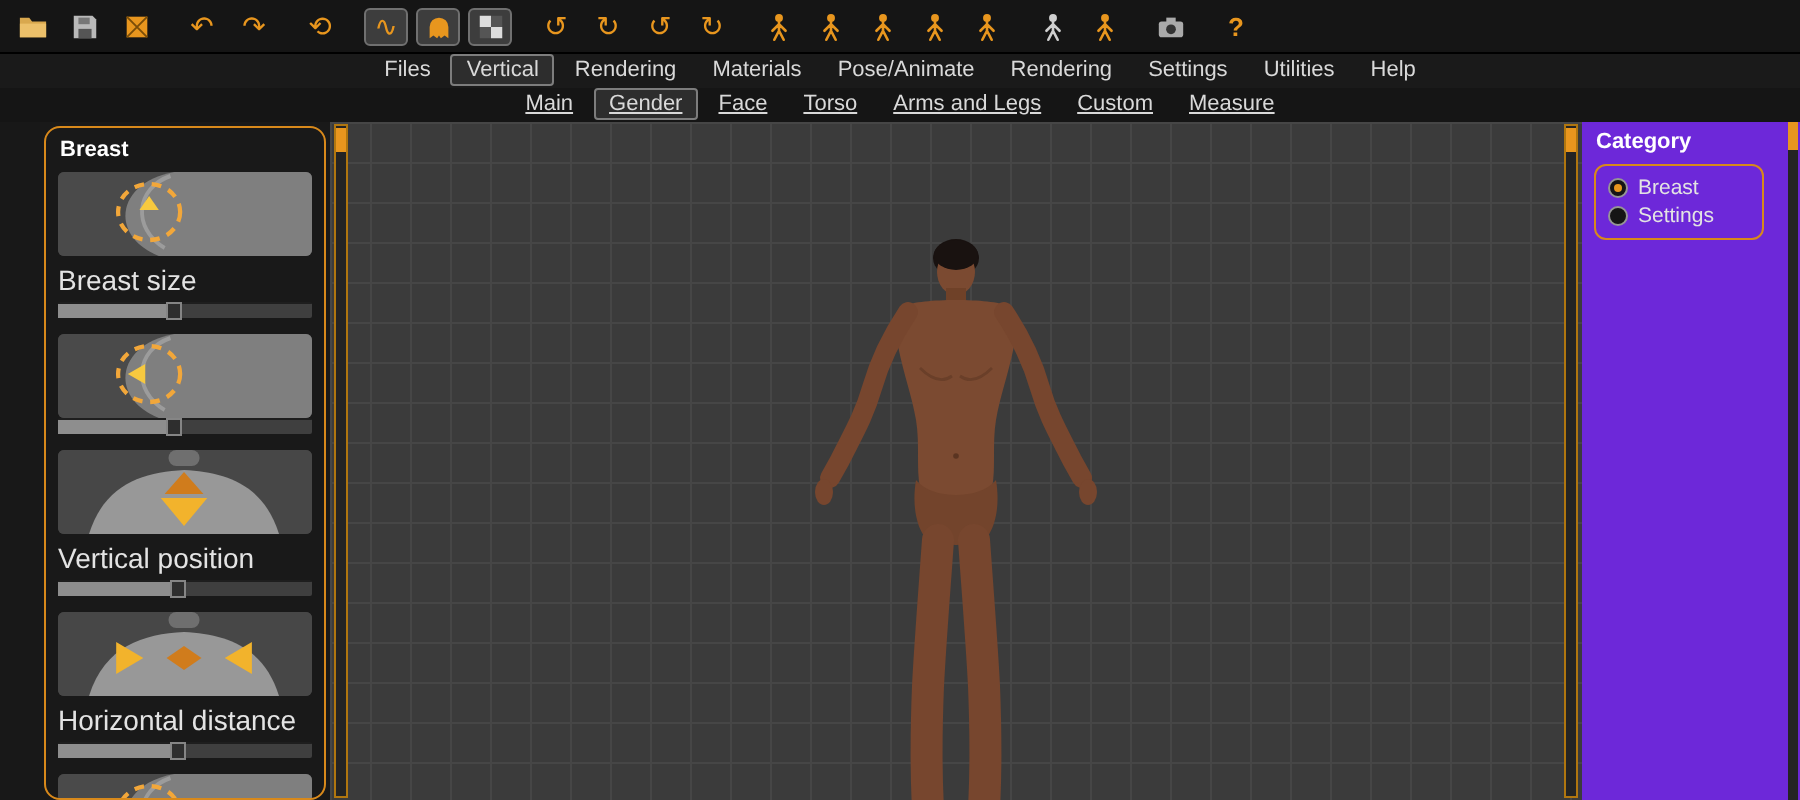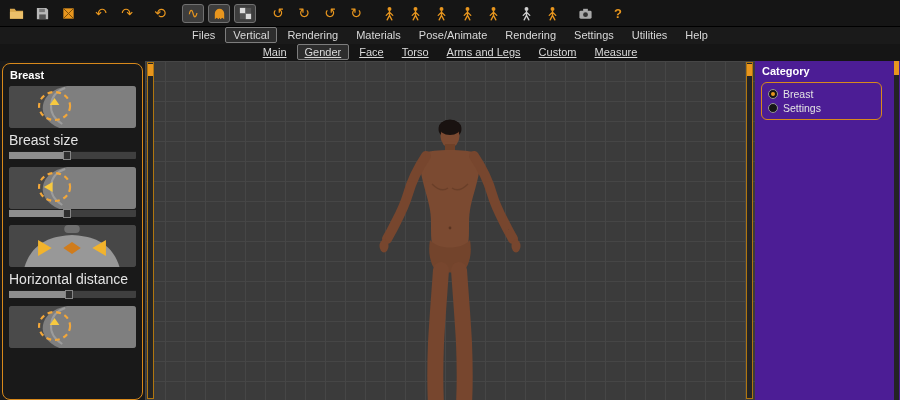--- a/index.html
+++ b/index.html
@@ -19,21 +19,21 @@
 
   
   .tabrow{height:17px;display:flex;align-items:flex-start;justify-content:center;gap:2px;
           font-size:11px;color:#d9d9d9;flex:0 0 auto;}
   .main-tabs{background:#1a1a1a;}
   .sub-tabs{background:#151515;text-decoration:underline;}
   .tab{padding:1px 7px;cursor:pointer;border:1px solid transparent;border-radius:2px;white-space:nowrap;}
   .tab.selected{border:1px solid #7d7d7d;background:#2d2d2d;}
 
   
-  .content{flex:1;display:flex;min-height:0;}
+  .content{flex:1;display:flex;min-height:0;padding-left:20px;}
 
   
   .left-panel{width:145px;flex:0 0 auto;background:#191919;box-sizing:border-box;padding:2px 2px 0 2px;}
   .group-box{border:1px solid #d8891b;border-radius:8px;box-sizing:border-box;
              padding:3px 6px;height:100%;overflow:hidden;}
   .group-title{font-weight:bold;font-size:11px;color:#ffffff;margin:2px 0 5px 1px;}
   .mod-item{margin-bottom:7px;}
   .thumb{width:100%;height:42px;border-radius:3px;overflow:hidden;background:#454545;cursor:pointer;}
   .thumb svg{width:100%;height:100%;display:block;}
   .mod-label{font-size:14px;color:#e3e3e3;margin:4px 0 3px;}
@@ -48,21 +48,21 @@
     background-image:linear-gradient(#464646 1px,transparent 1px),
                      linear-gradient(90deg,#464646 1px,transparent 1px);
     background-size:20px 20px;cursor:default;}
   .vslider{position:absolute;top:1px;bottom:1px;width:7px;background:#242424;
            border:1px solid #b0760f;box-sizing:border-box;cursor:pointer;}
   .vslider.left{left:2px;} .vslider.right{right:2px;}
   .vhandle{position:absolute;top:1px;left:0;right:0;height:12px;background:#e8961e;}
   .model{position:absolute;left:50%;top:57px;margin-left:-88px;width:176px;height:288px;cursor:grab;}
 
   
-  .right-panel{width:145px;flex:0 0 auto;background:#4c1d95;box-sizing:border-box;
+  .right-panel{width:109px;flex:0 0 auto;background:#6d28d9;box-sizing:border-box;
                padding:2px 6px;position:relative;}
   .category-box{border:1px solid #d8891b;border-radius:6px;padding:3px 6px;margin-right:12px;}
   .radio-row{display:flex;align-items:center;gap:5px;margin:2px 0;cursor:pointer;}
   .radio{width:10px;height:10px;border-radius:50%;border:1px solid #959595;background:#151515;
          position:relative;box-sizing:border-box;flex:0 0 auto;}
   .radio.on::after{content:"";position:absolute;left:2px;top:2px;width:4px;height:4px;
                    border-radius:50%;background:#e8961e;}
   .radio-label{font-size:10.5px;color:#e3e3e3;}
   .rp-scroll-track{position:absolute;right:1px;top:0;width:5px;height:100%;background:#242424;cursor:pointer;}
   .rp-scroll{width:100%;height:14px;background:#e8961e;}
@@ -253,20 +253,38 @@
                   <path d="M60 0C30 5 26 32 52 42L131 42 131 0Z" fill="#7f7f7f"></path>
                   <path d="M58 2C40 8 38 28 55 38" fill="none" stroke="#9c9c9c" stroke-width="2"></path>
                   <ellipse cx="47" cy="20" rx="16" ry="14" fill="none" stroke="#f2a73a" stroke-width="2.2" stroke-dasharray="5 4"></ellipse>
                   <path d="M36 20l9-5v10z" fill="#f7c93f"></path>
                 </svg>
               </div>
               <div class="slider">
                 <div class="track">
                   <div class="fill" style="width: 46%;"></div>
                   <div class="handle" style="left: 46%;"></div>
+                </div>
+              </div>
+            </div>
+            <div class="mod-item">
+              <div class="thumb">
+                <svg viewBox="0 0 131 42" preserveAspectRatio="none">
+                  <rect width="131" height="42" fill="#474747"></rect>
+                  <path d="M16 42C24 17 44 11 65 10 86 11 106 17 114 42Z" fill="#989898"></path>
+                  <rect x="57" y="0" width="16" height="8" rx="4" fill="#6f6f6f"></rect>
+                  <path d="M65 11 55 22h20z" fill="#d07c1c"></path>
+                  <path d="M53 24h24L65 38z" fill="#f2b32c"></path>
+                </svg>
+              </div>
+              <div class="mod-label">Vertical position</div>
+              <div class="slider">
+                <div class="track">
+                  <div class="fill" style="width: 47%;"></div>
+                  <div class="handle" style="left: 47%;"></div>
                 </div>
               </div>
             </div>
             <div class="mod-item">
               <div class="thumb">
                 <svg viewBox="0 0 131 42" preserveAspectRatio="none">
                   <rect width="131" height="42" fill="#474747"></rect>
                   <path d="M16 42C24 17 44 11 65 10 86 11 106 17 114 42Z" fill="#989898"></path>
                   <rect x="57" y="0" width="16" height="8" rx="4" fill="#6f6f6f"></rect>
                   <path d="M44 23l-14-8v16z" fill="#f2b32c"></path>

